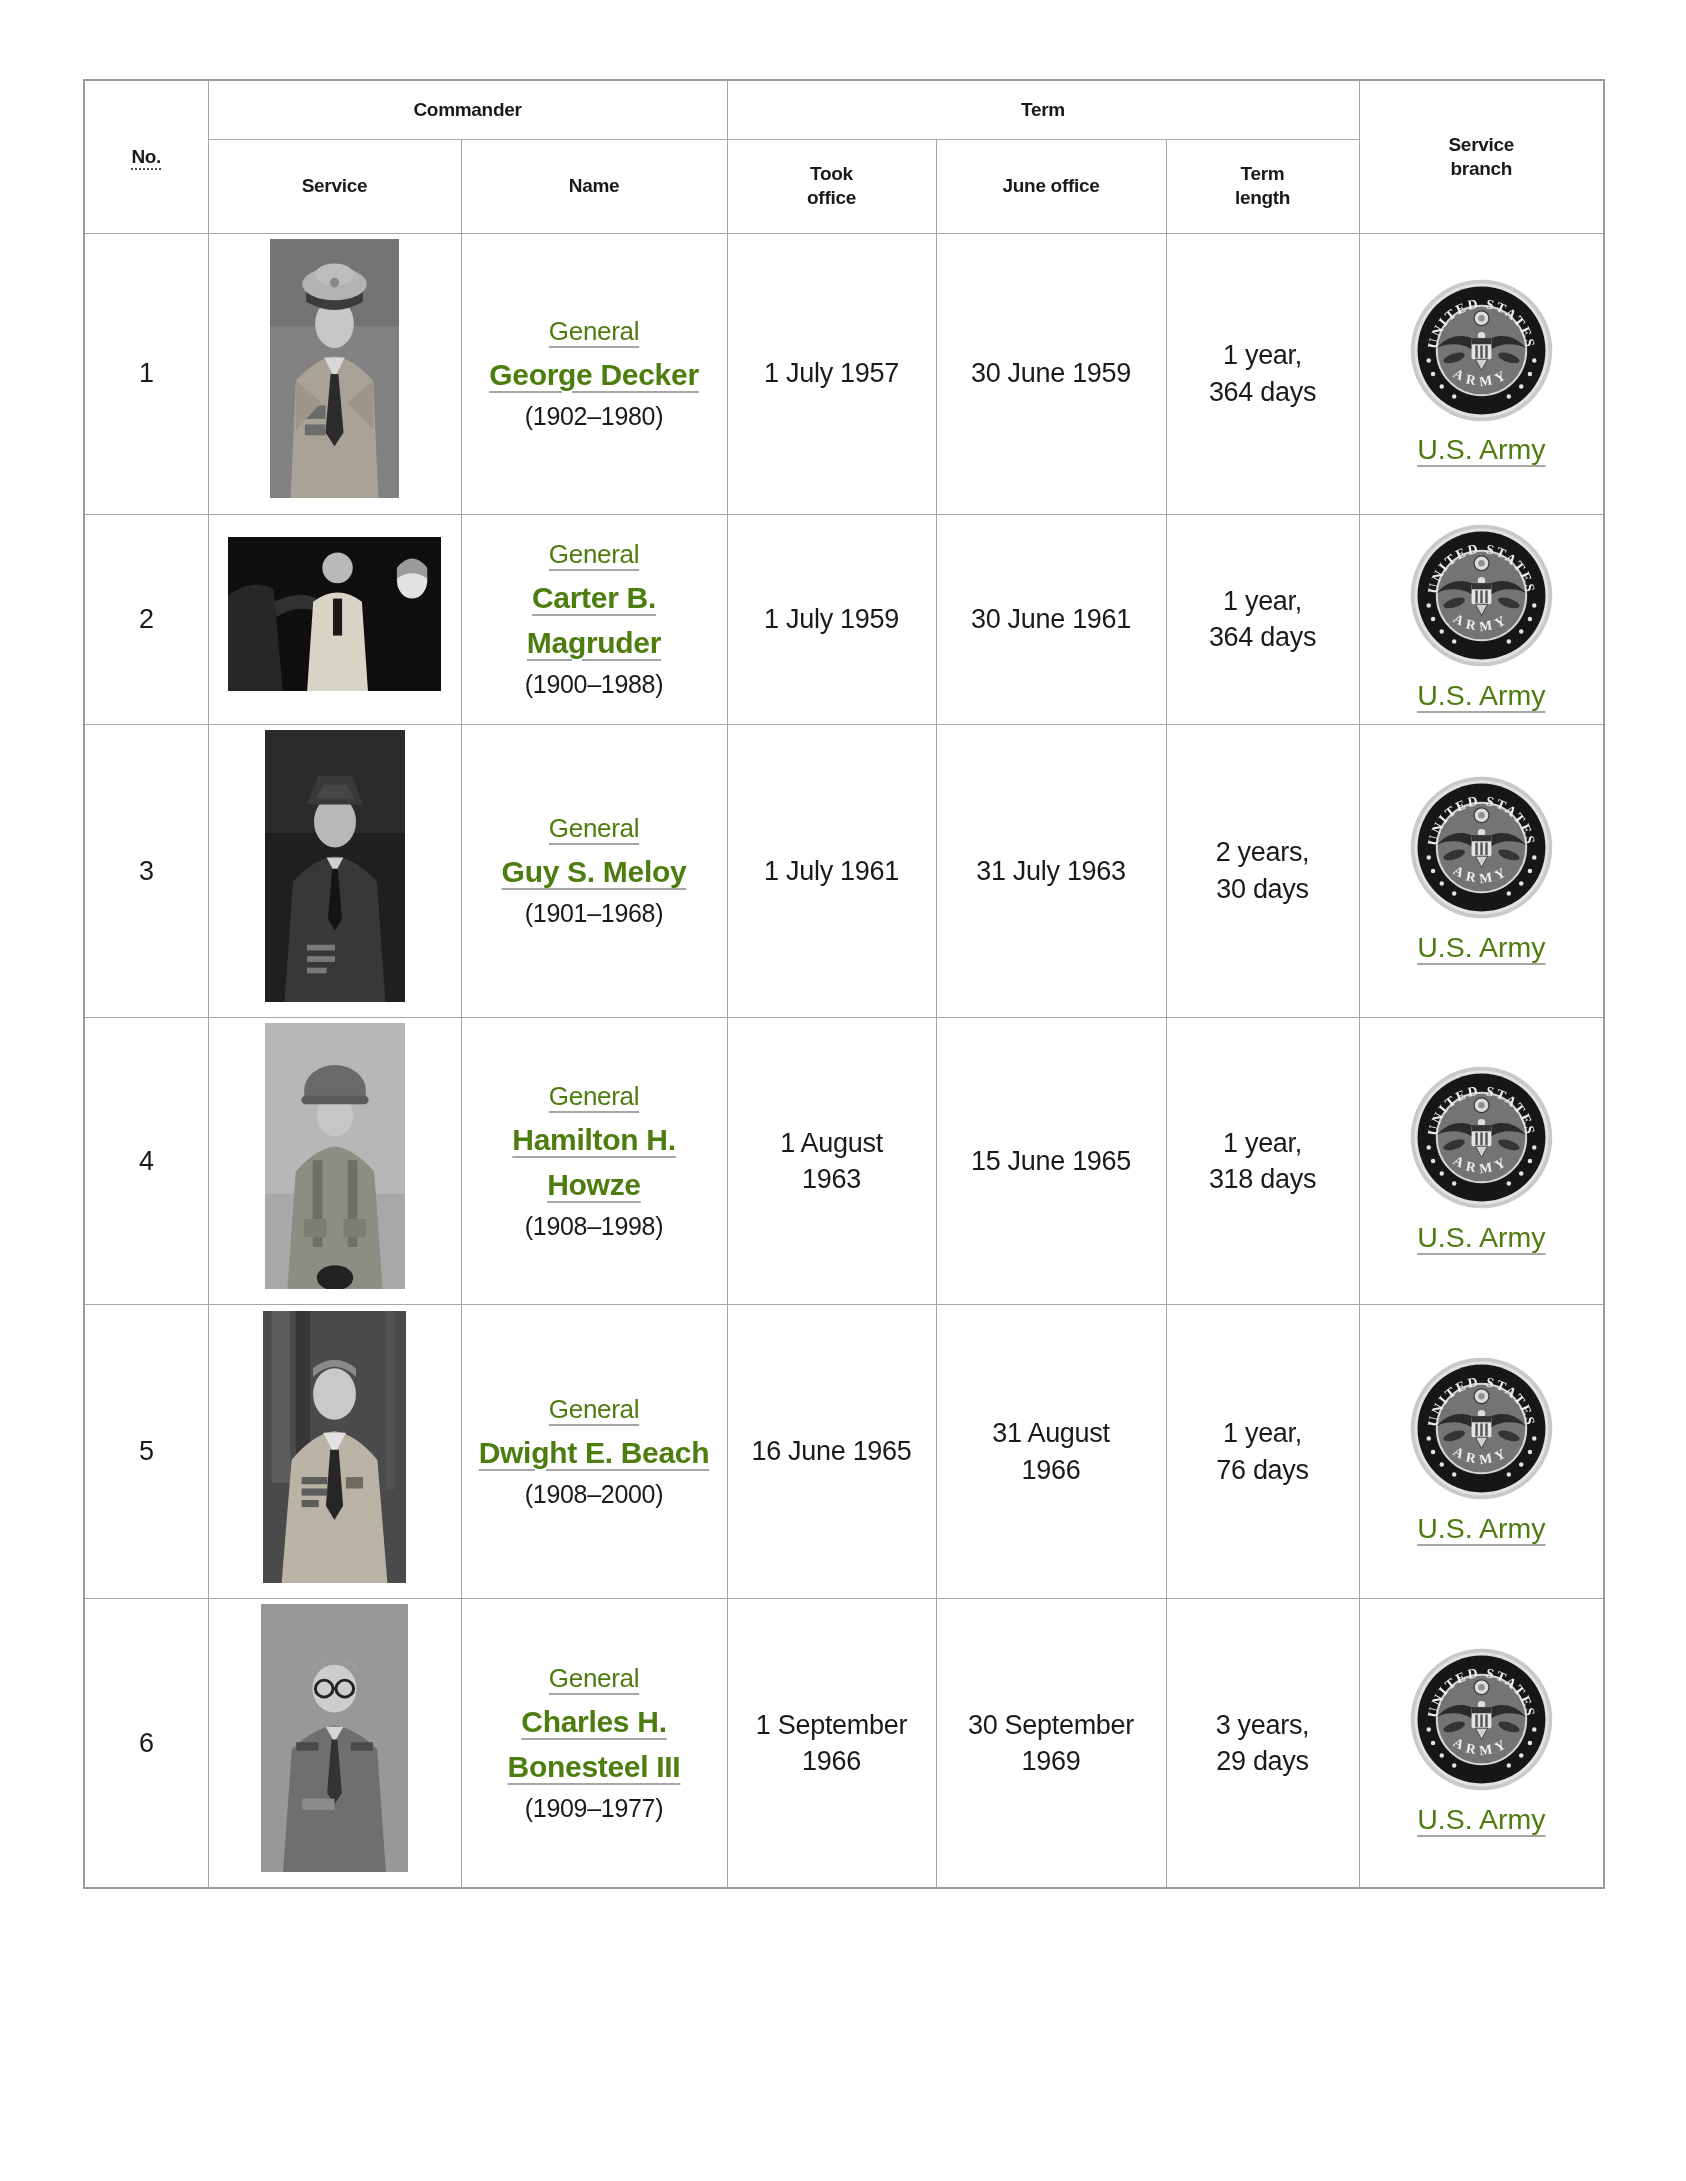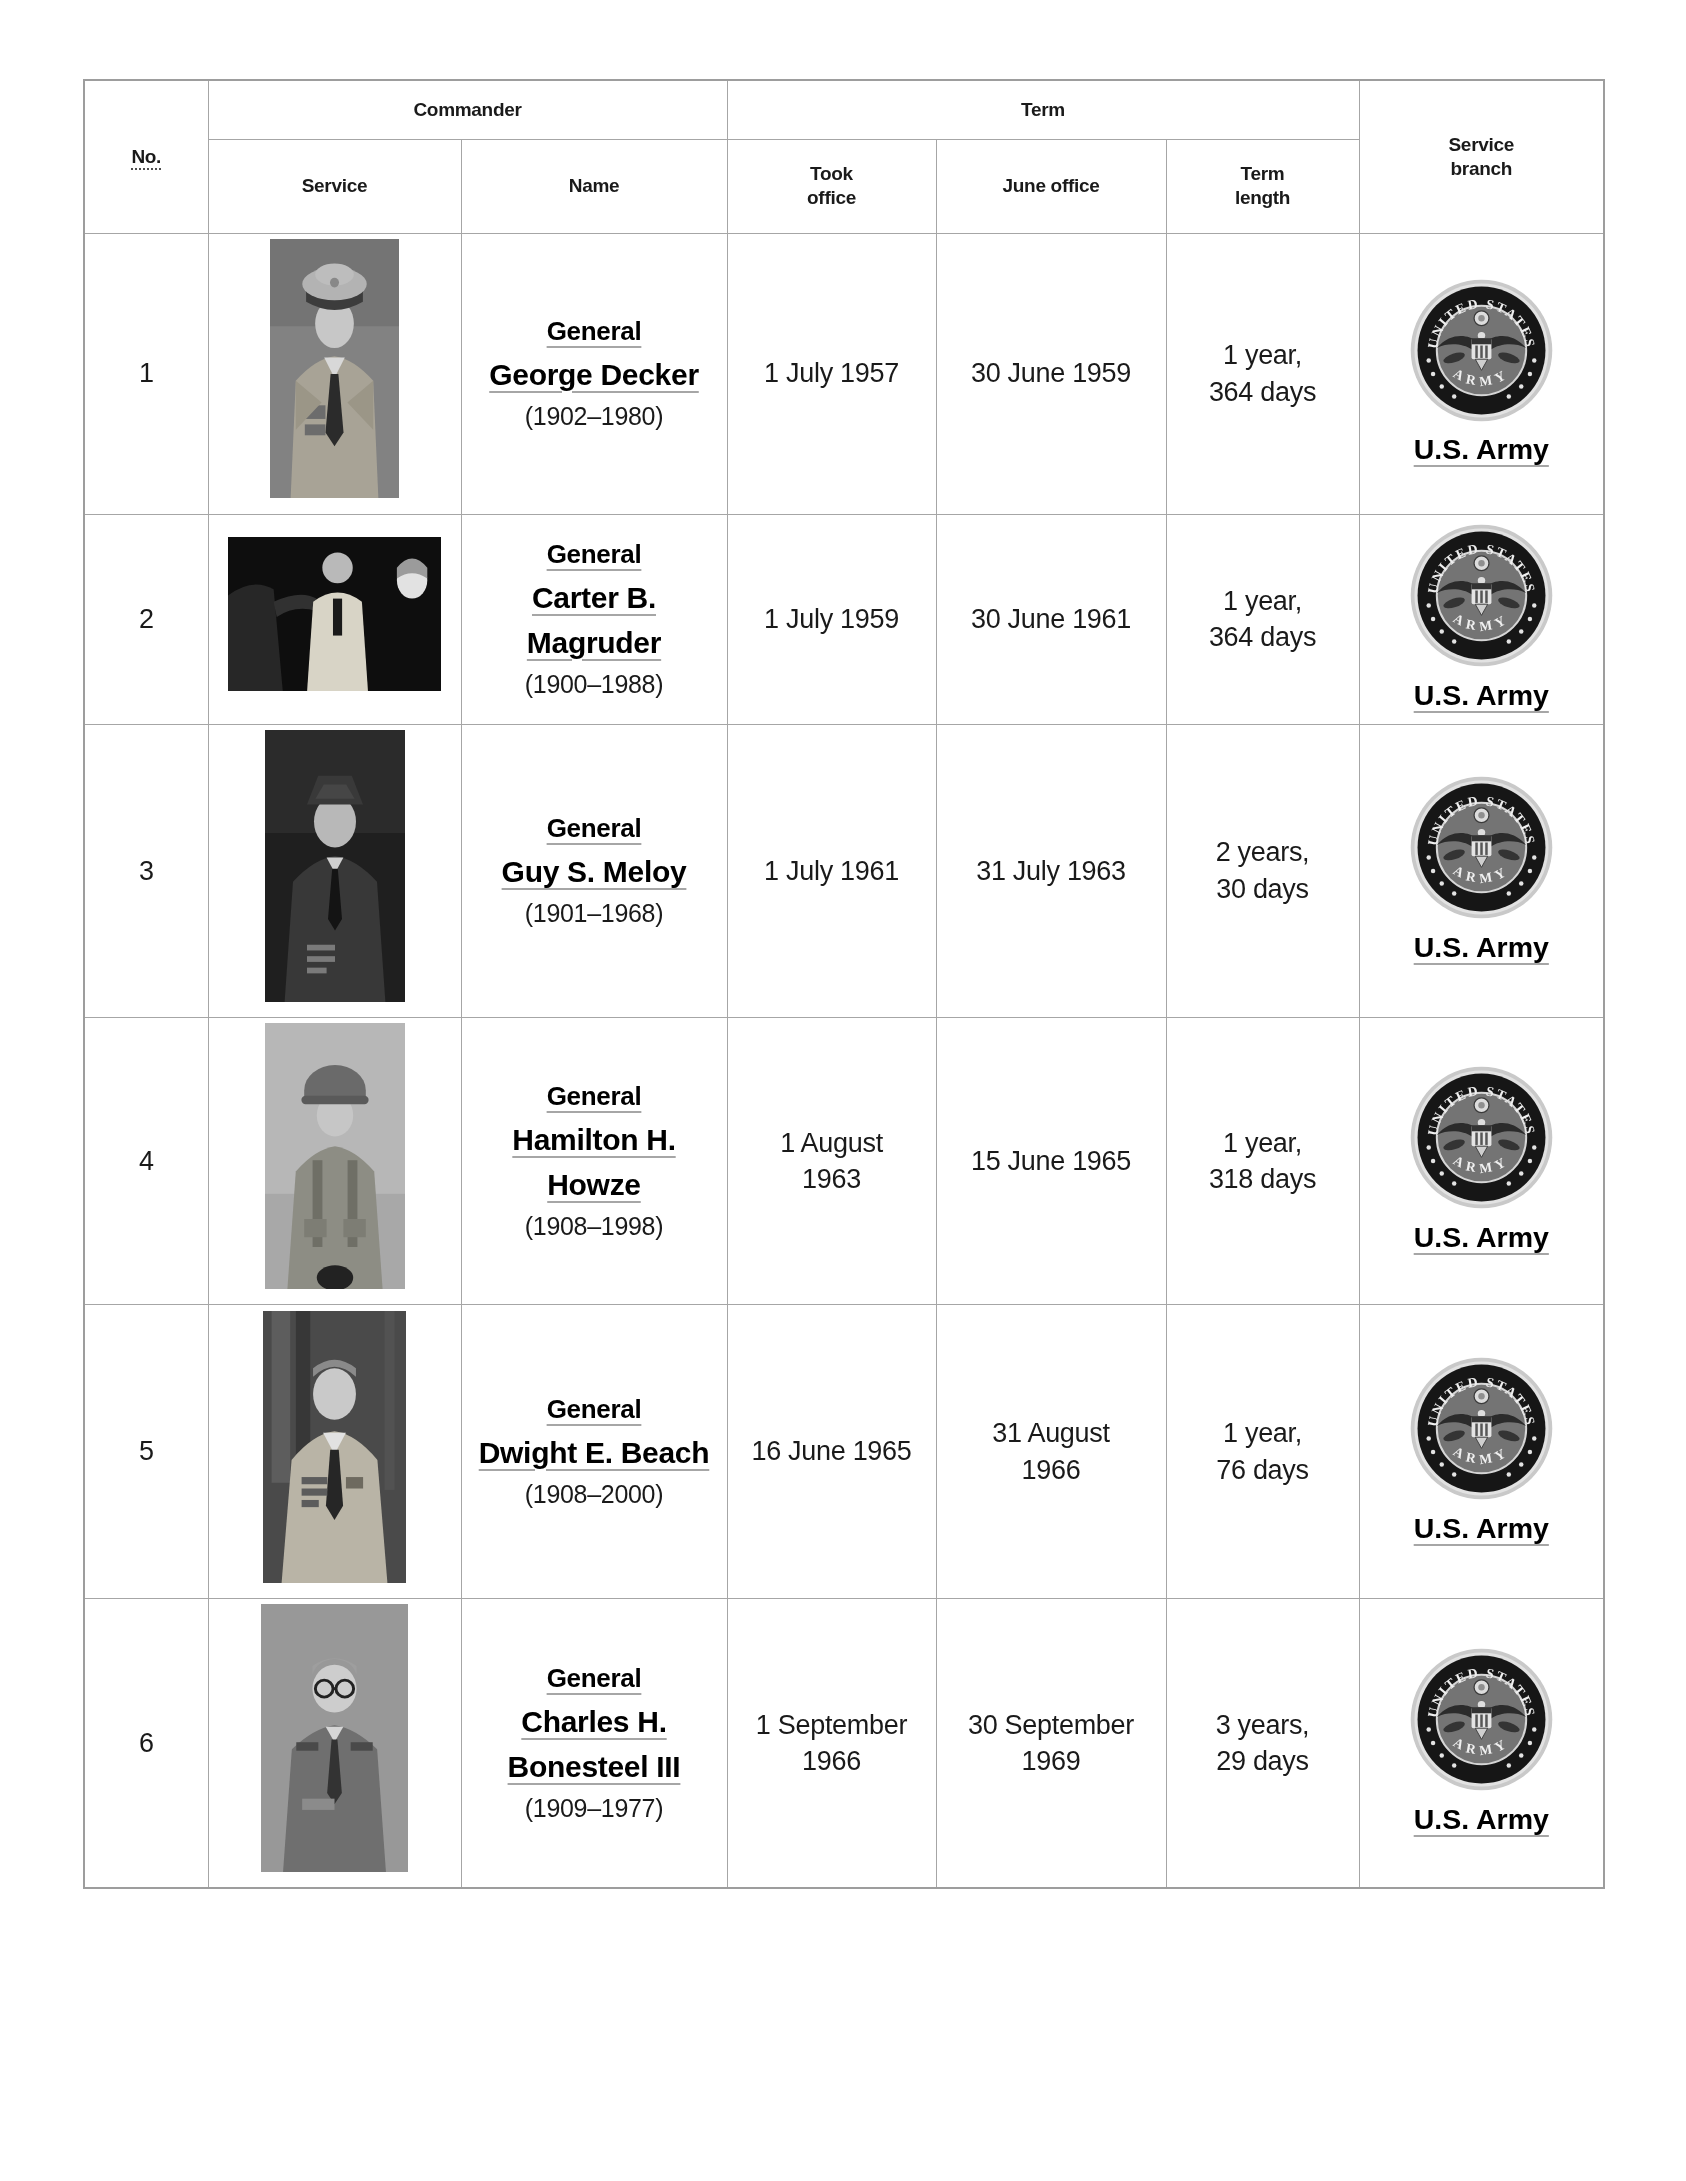--- a/index.html
+++ b/index.html
@@ -47,26 +47,25 @@
     text-decoration-thickness:2.3px;
     text-underline-offset:5.5px;
     text-align:right;
   }
 
   td{font-size:27px;letter-spacing:-0.3px;line-height:1.35;}
   td.pre{white-space:pre-line;}
 
   .cell-name .line{display:block;margin:0.9px 0;}
   a.link{
-    color:#000000;cursor:pointer;white-space:pre-line;
+    color:#4d7c0f;cursor:pointer;white-space:pre-line;
     text-decoration:underline solid #a6a6a6;
     text-decoration-thickness:2.3px;
     text-underline-offset:5.5px;
     line-height:1.5;
-    font-weight:bold;
   }
   .rank{font-size:26px;font-weight:normal;}
   .nm{font-size:30px;font-weight:bold;}
   .lifespan{font-size:25px;line-height:1.5;}
 
   .cell-portrait .portrait{display:inline-block;line-height:0;}
   .portrait svg{display:block;}
   .p-decker    svg{width:129px;height:259px;}
   .p-magruder  svg{width:213px;height:154px;}
   .p-meloy     svg{width:140px;height:272px;}

